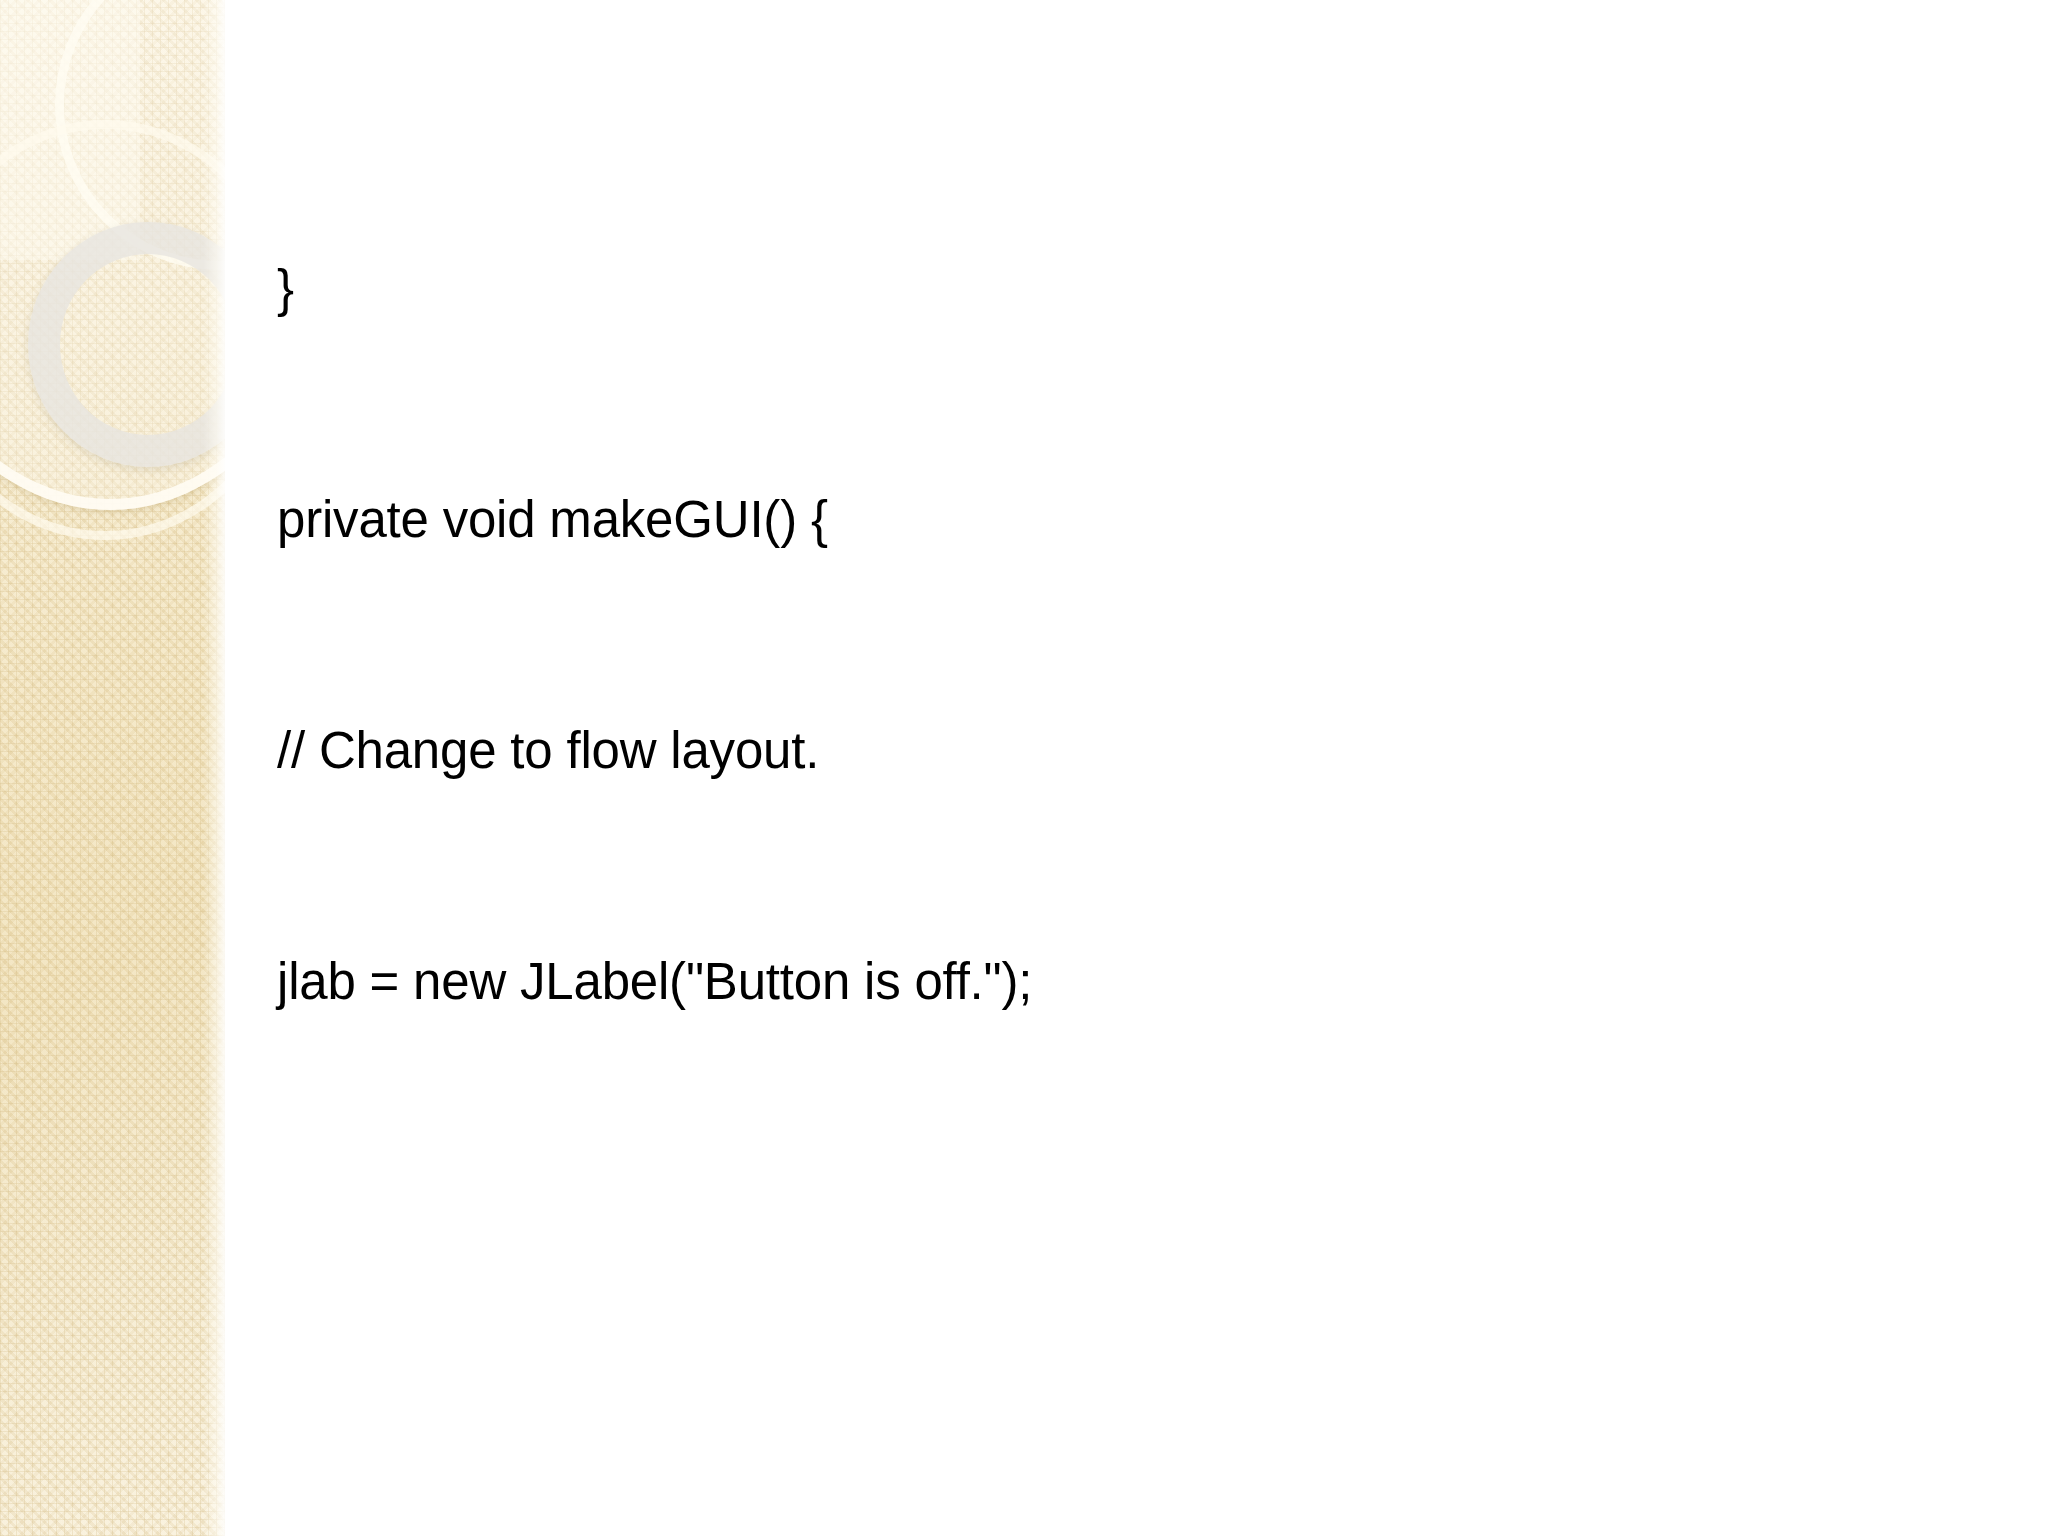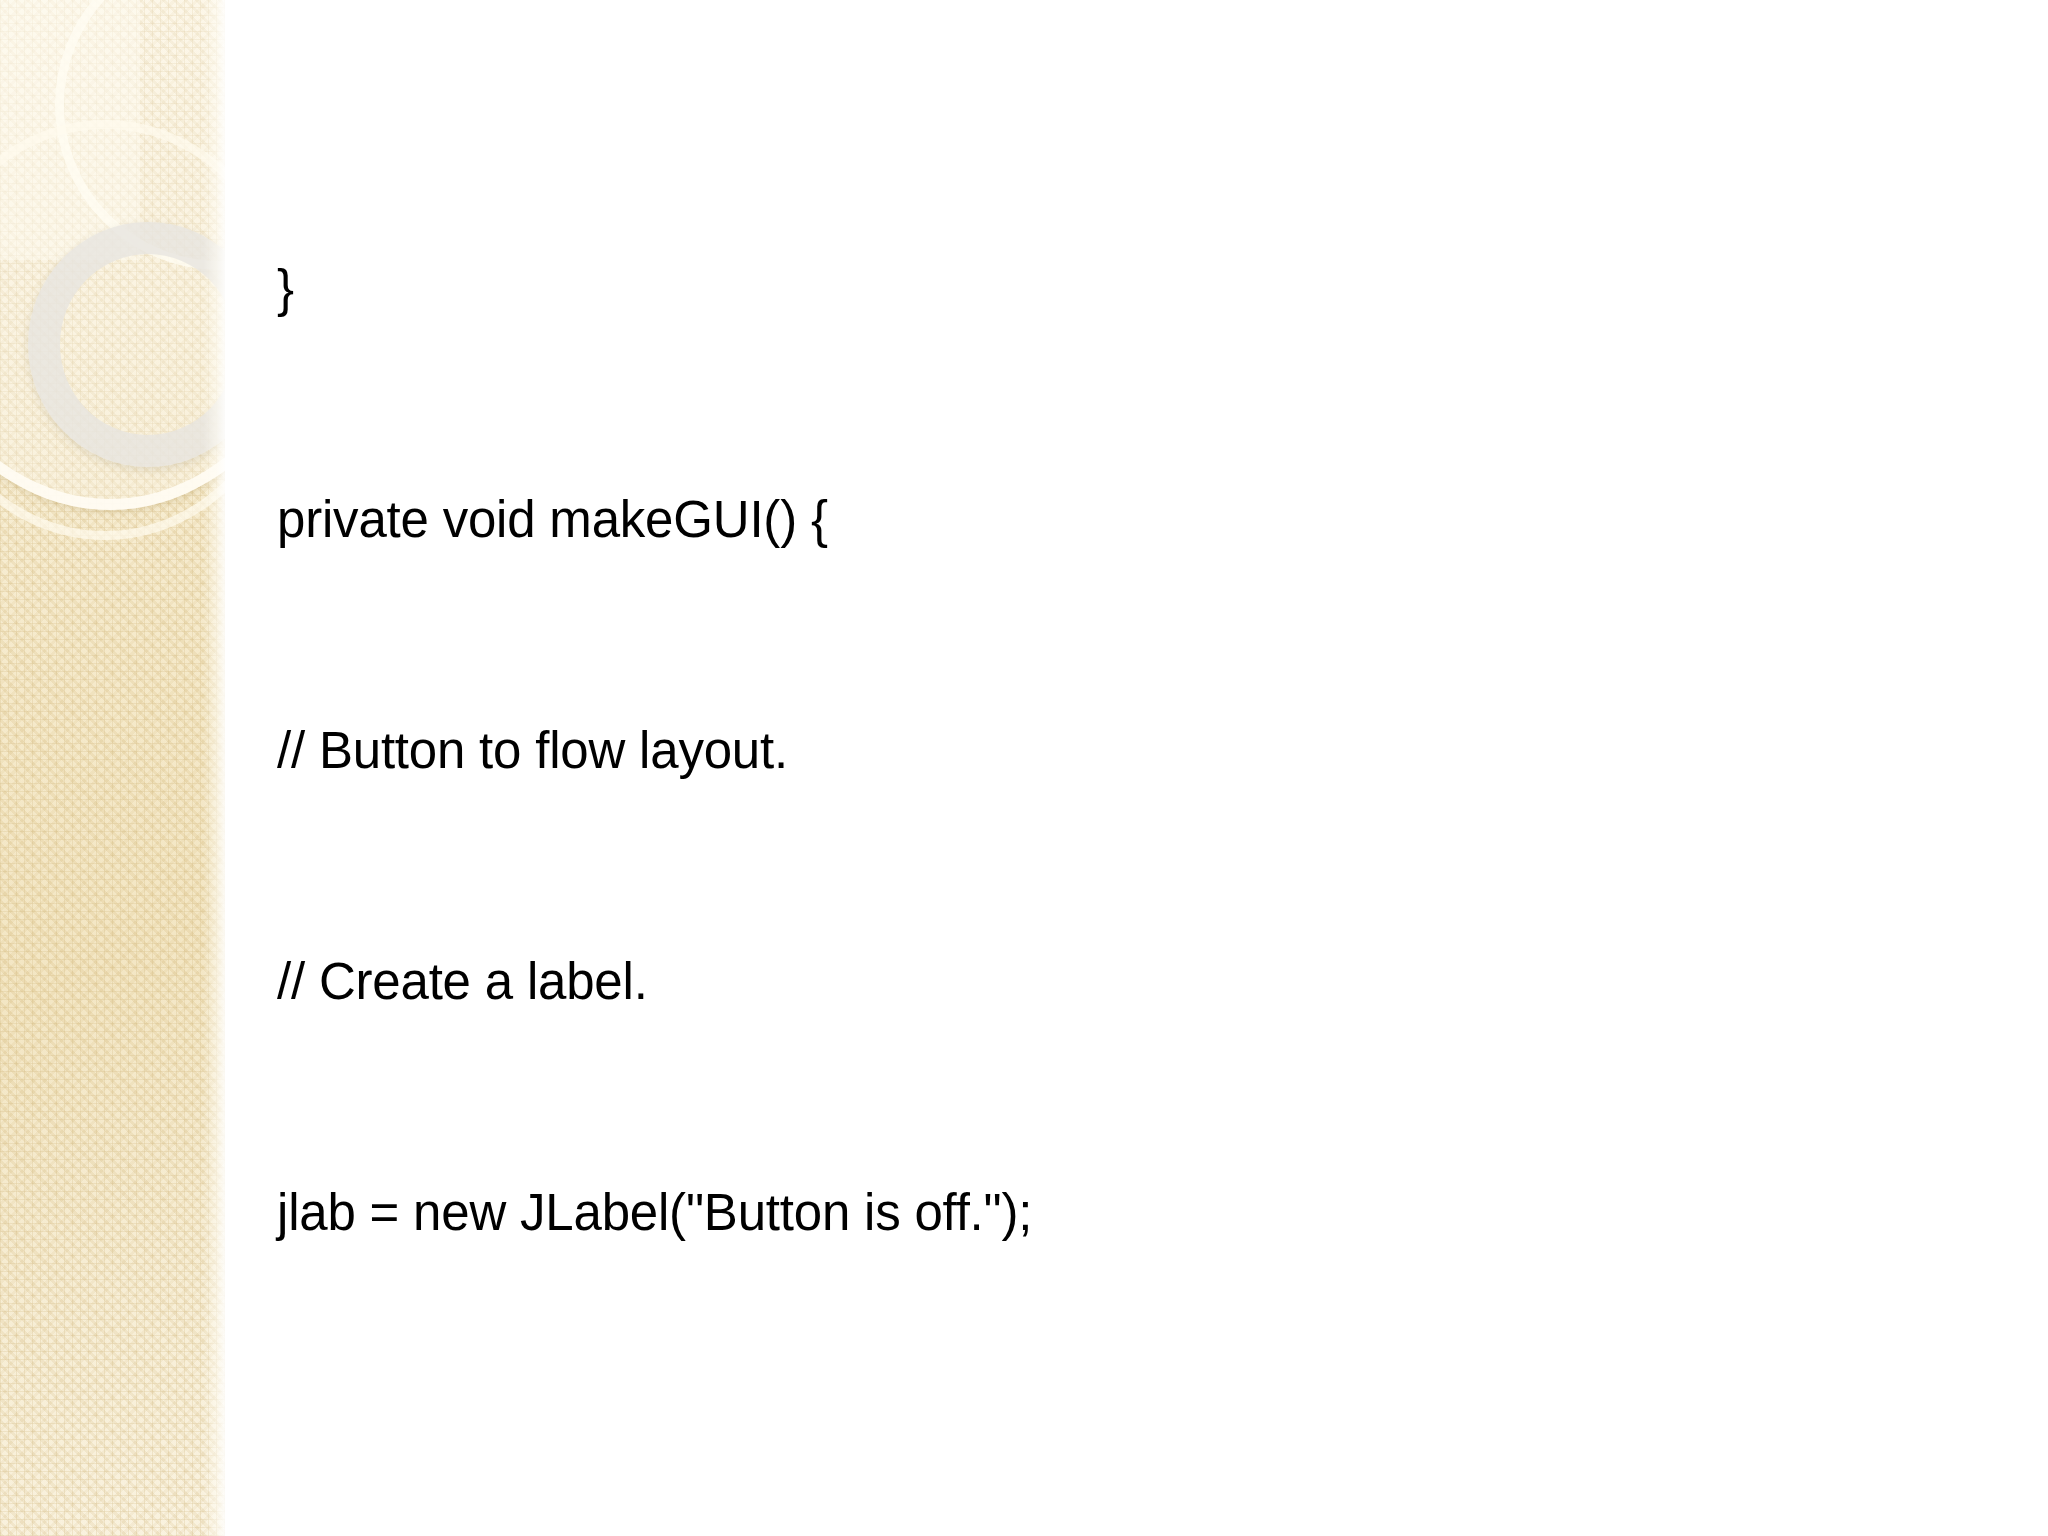--- a/index.html
+++ b/index.html
@@ -203,22 +203,21 @@
     <div class="arc-small"></div>
     <div class="arc-cross"></div>
     <div class="ring-grey"></div>
     <div class="sidebar-edge"></div>
   </div>
 
   <div class="content">
     <div class="code-block">
       <span class="code-line">}</span>
       <span class="code-line">private void makeGUI() {</span>
-      <span class="code-line">// Button to flow layout.</span>
-      <span class="code-line">// Create a label.</span>
+      <span class="code-line">// Change to flow layout.</span>
       <span class="code-line">jlab = new JLabel("Button is off.");</span>
       
       
       
       
       
       
       
       
       

